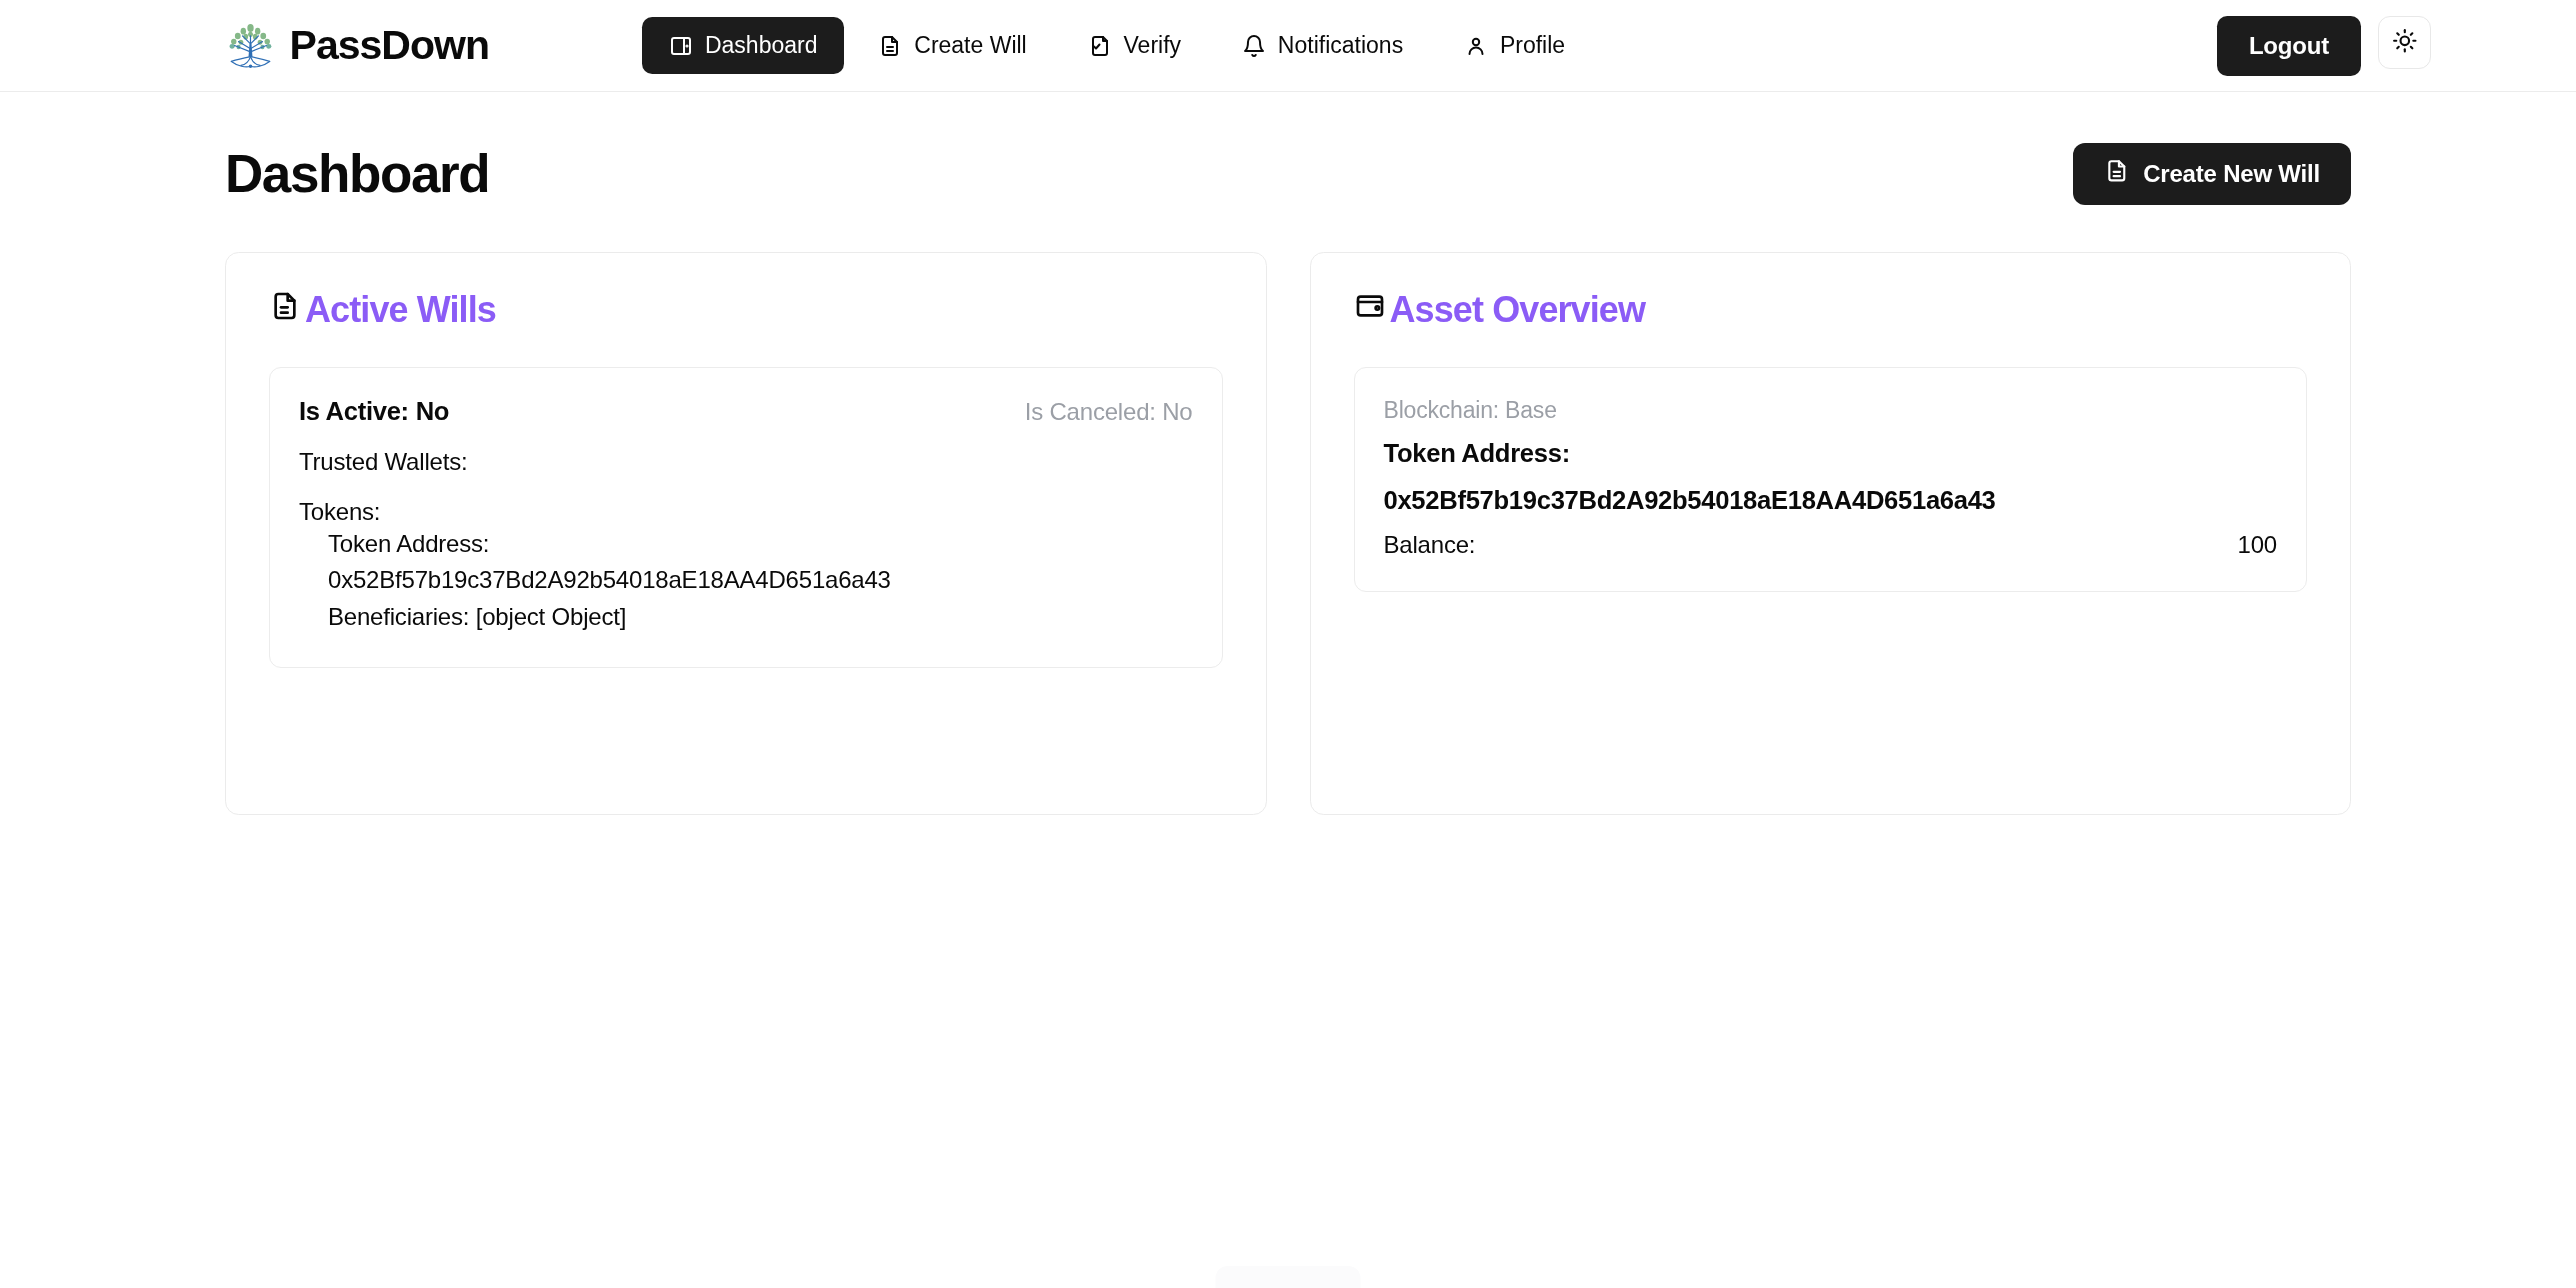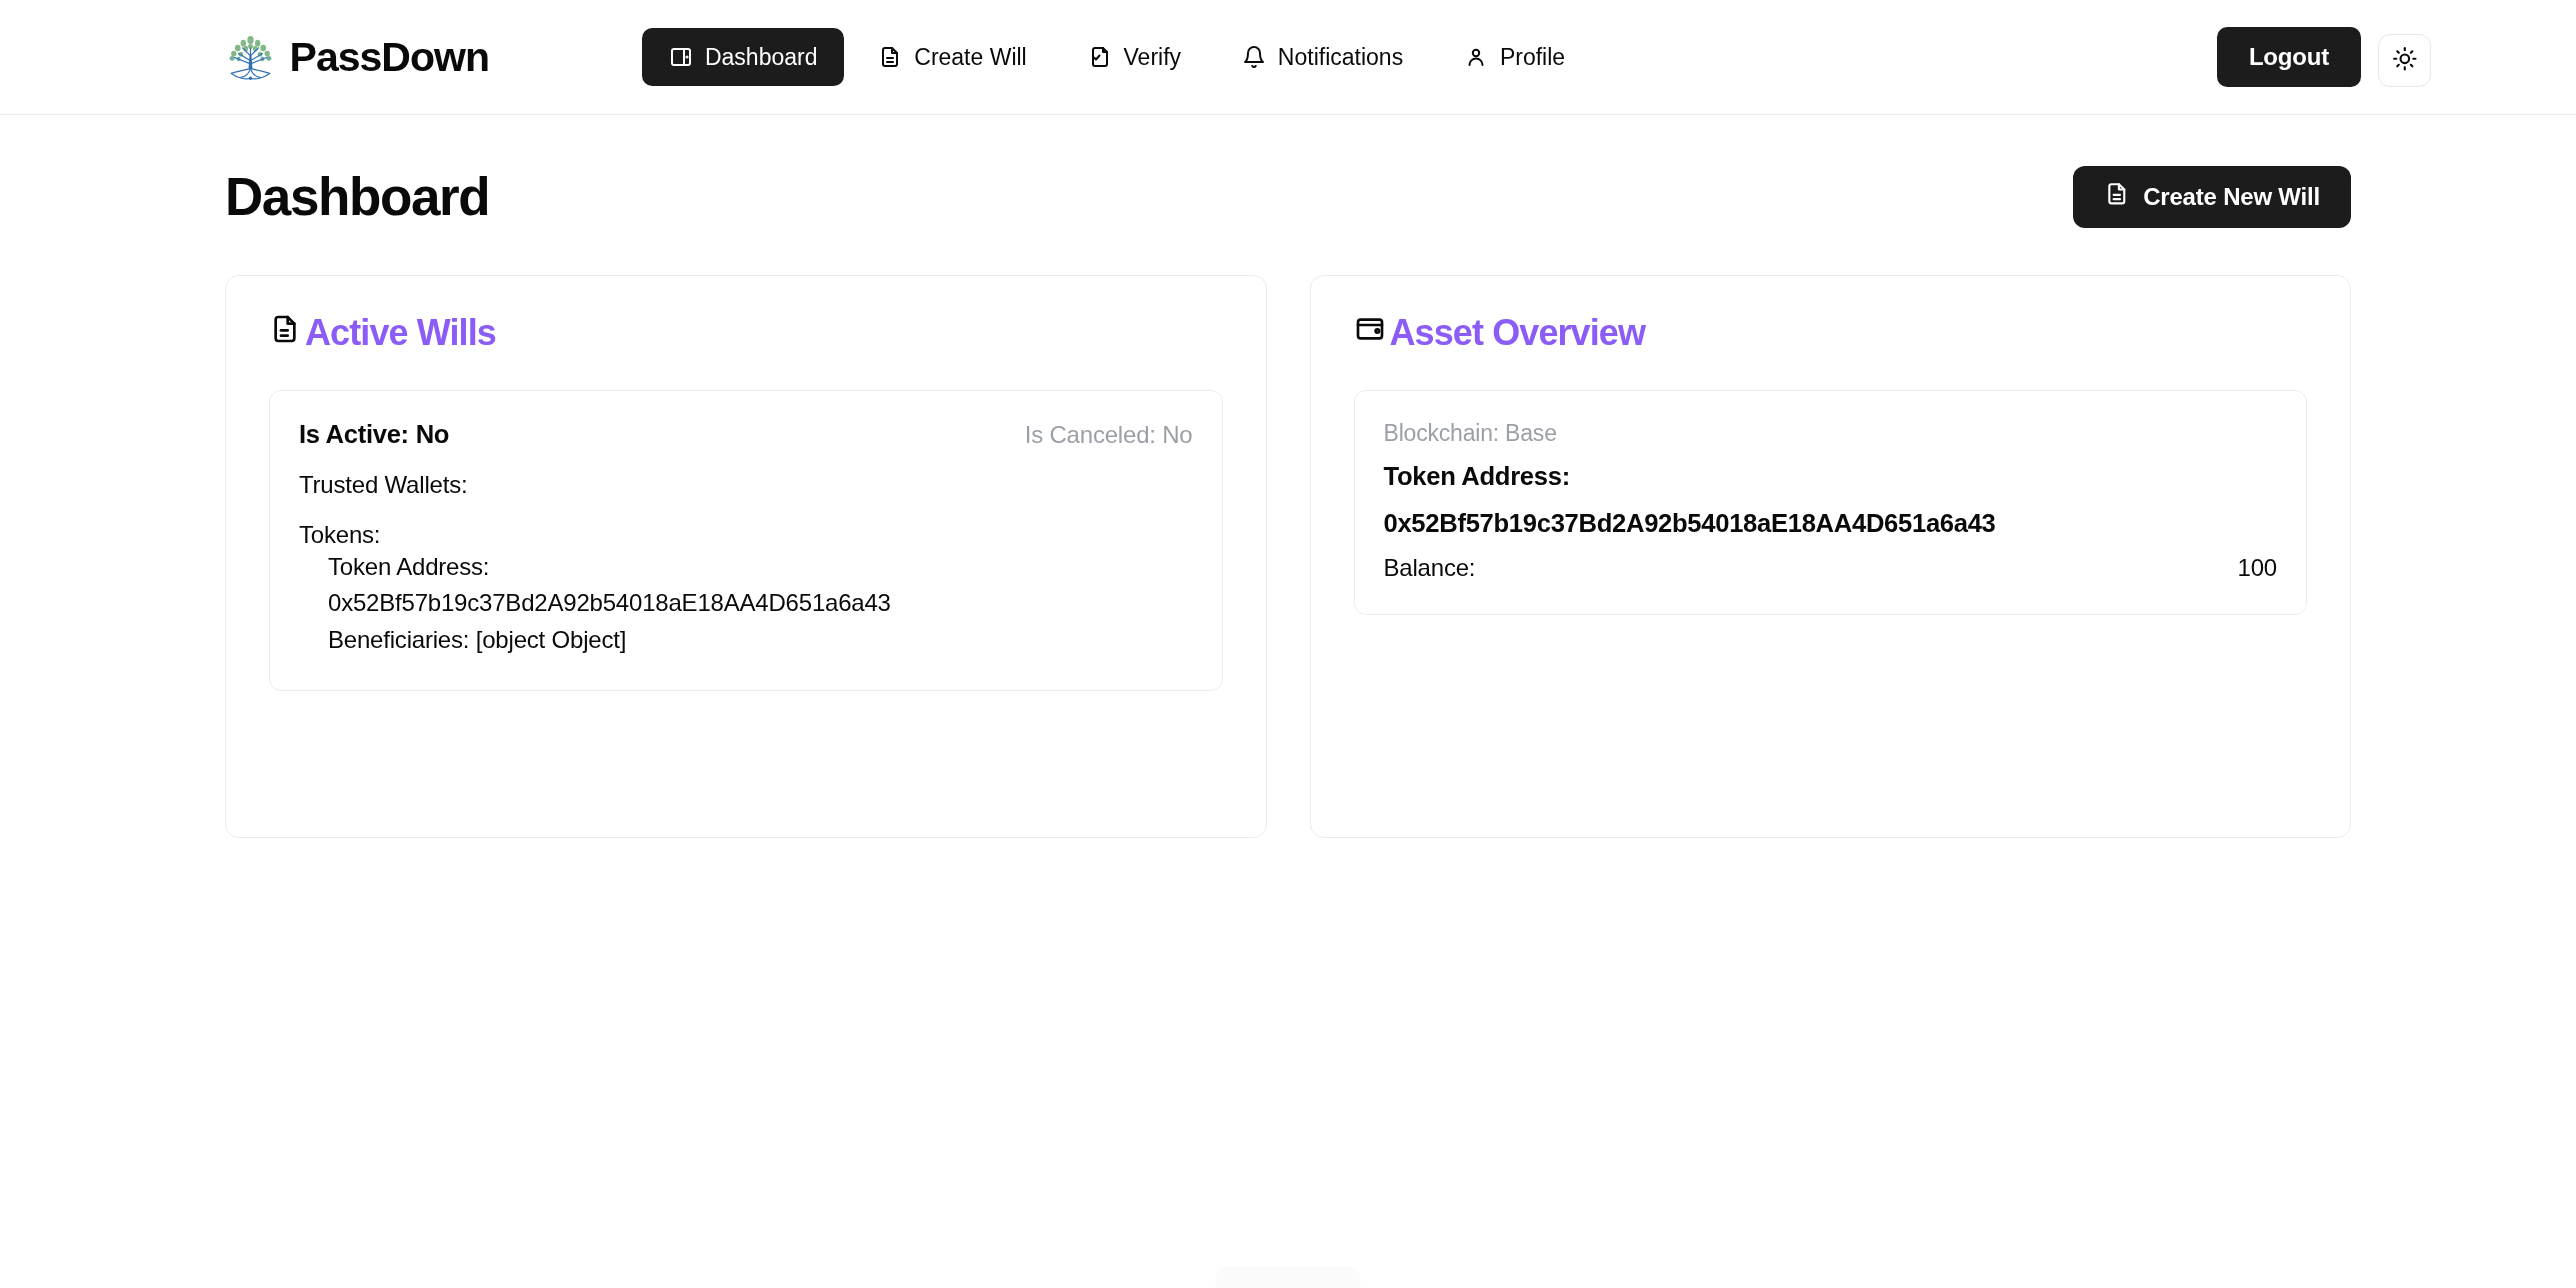--- a/index.html
+++ b/index.html
@@ -10,21 +10,21 @@
     height: 1289px;
     background: #ffffff;
     font-family: "Liberation Sans", sans-serif;
     color: #0a0a0a;
     overflow: hidden;
   }
 
   
   .header {
     position: relative;
-    height: 115px;
+    height: 92px;
     width: 100%;
     border-bottom: 1.7px solid #ececec;
     display: flex;
     align-items: center;
     background: #ffffff;
   }
 
   .brand {
     display: flex;
     align-items: center;
@@ -62,21 +62,21 @@
     font-family: inherit;
   }
   .nav-item.active {
     background: #1c1c1c;
     color: #ffffff;
   }
   .nav-item svg { flex: none; display: block; }
 
   .header-right {
     display: flex;
-    align-items: flex-end;
+    align-items: flex-start;
     gap: 17px;
     position: absolute;
     right: 145px;
     top: 50%;
     transform: translateY(-50%);
   }
   .logout-btn {
     background: #1c1c1c;
     color: #ffffff;
     border: none;

